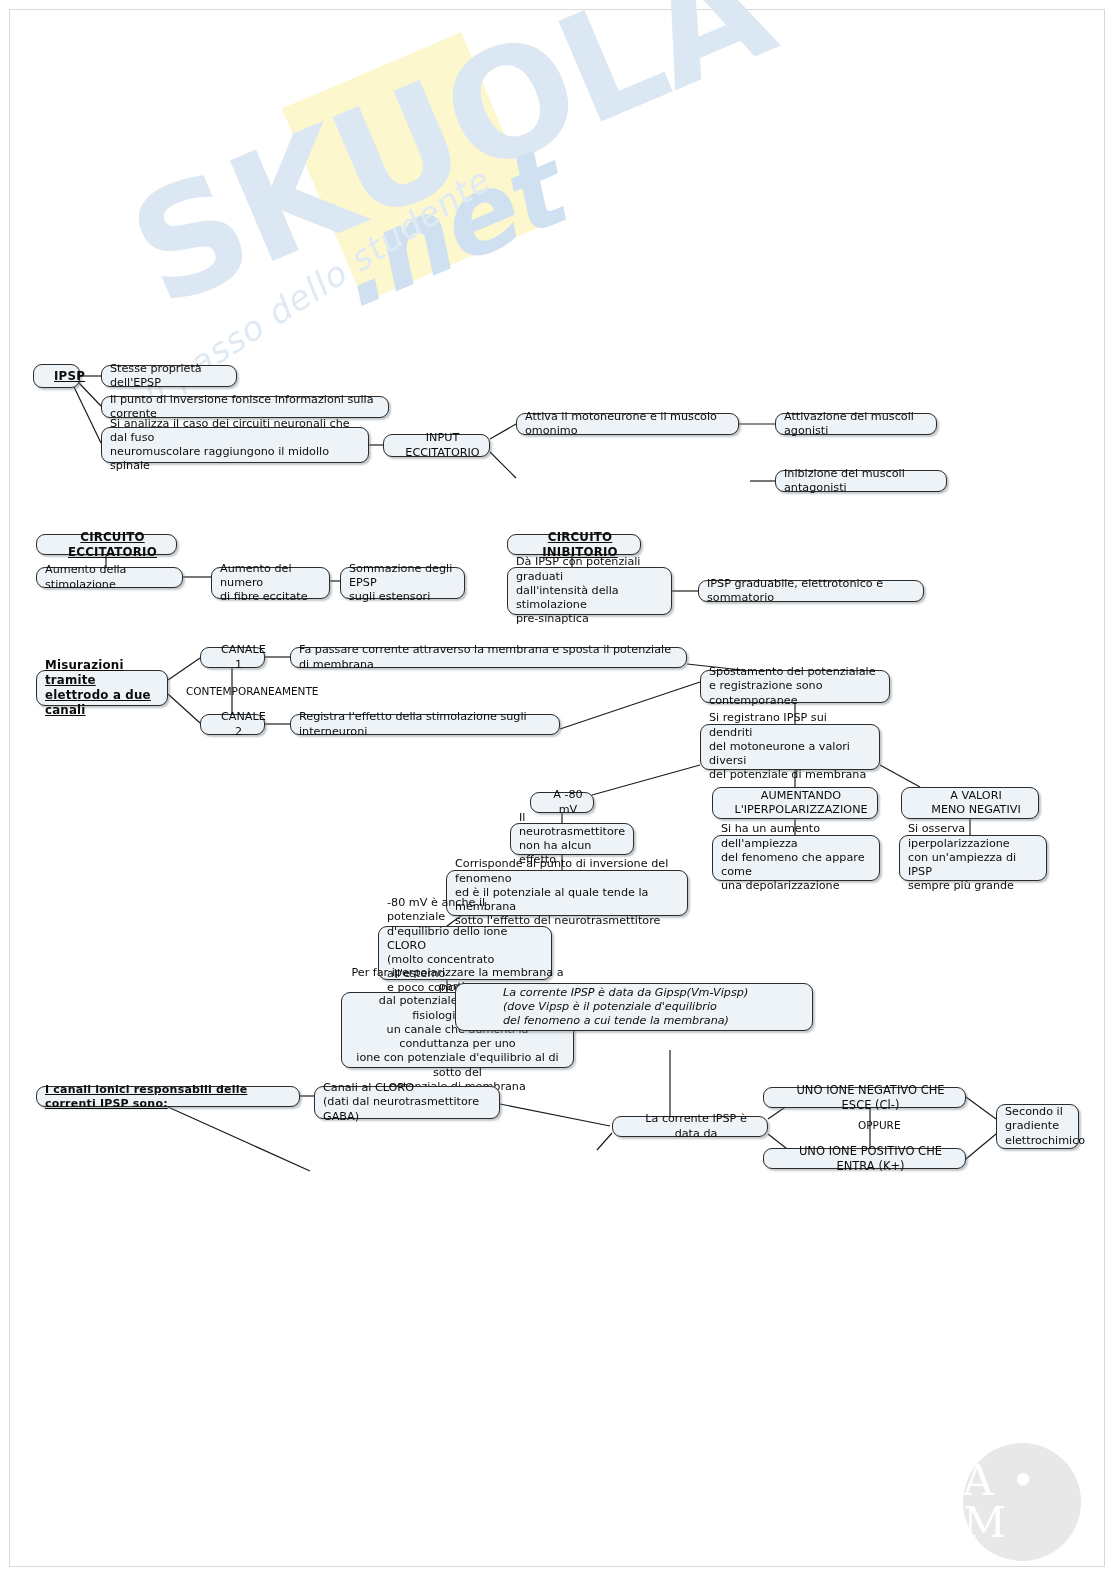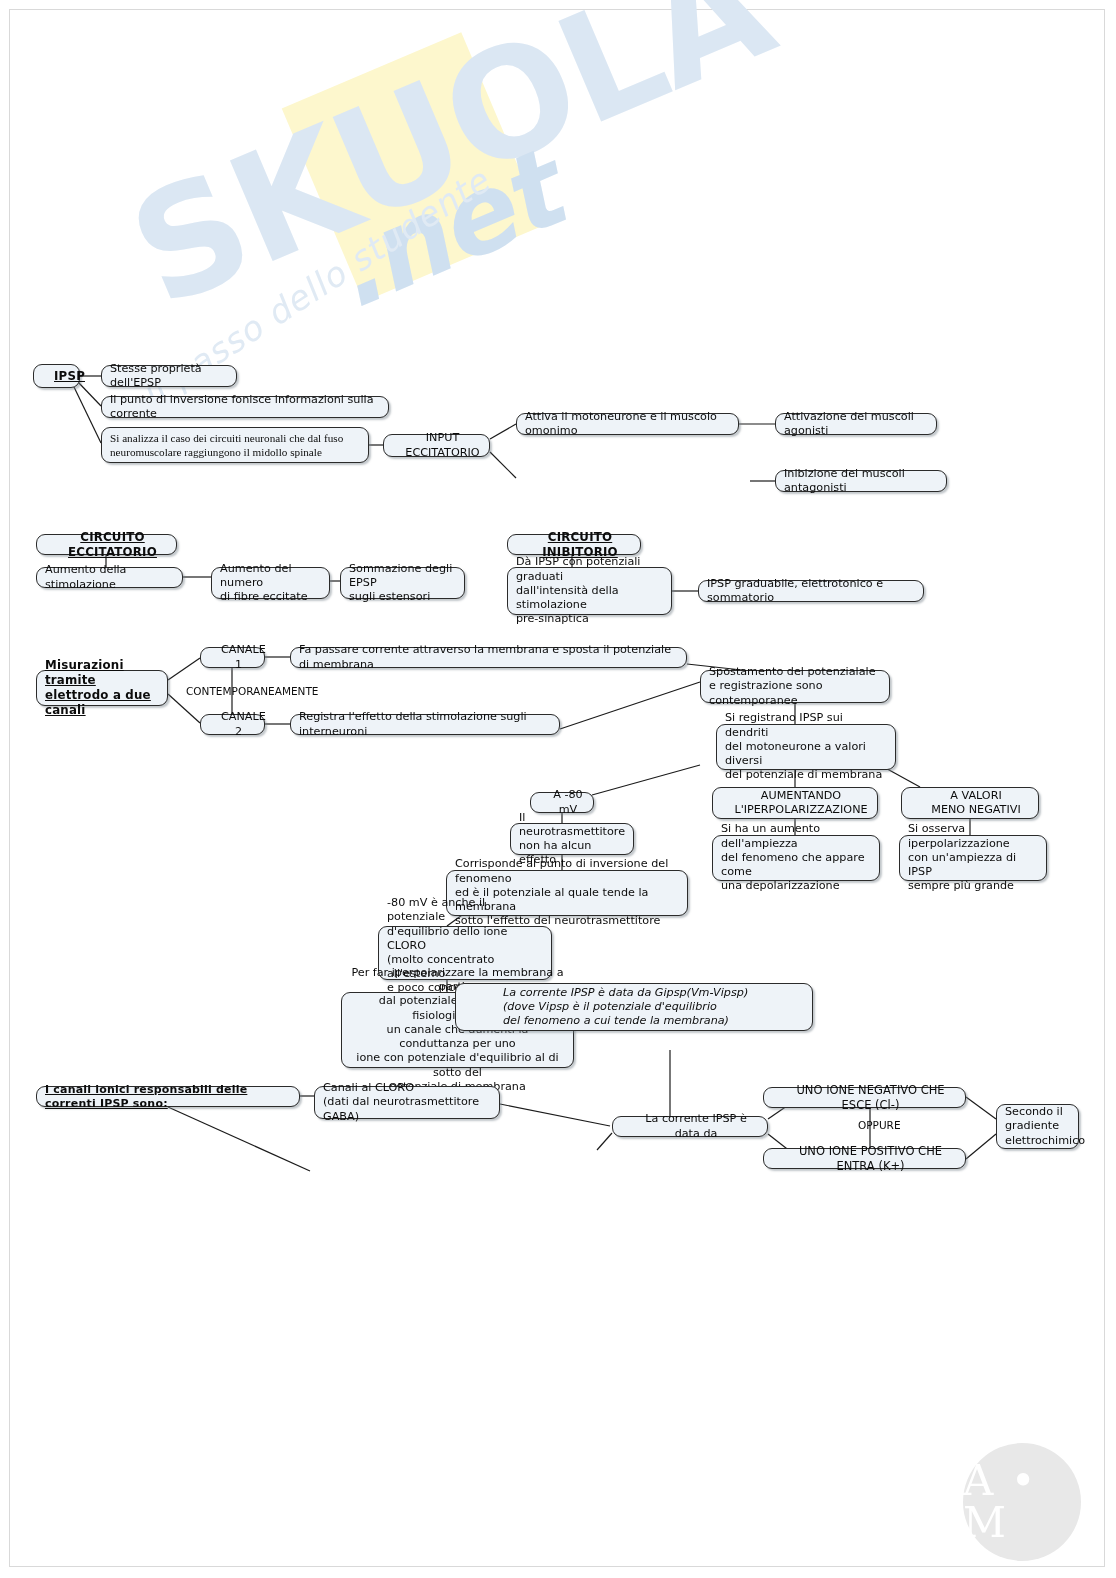--- a/index.html
+++ b/index.html
@@ -250,21 +250,21 @@
   </div>
 
   <div class="node" style="left:101px; top:365px; width:136px; height:22px;justify-content:flex-end;">
     <span class="txt">Stesse proprietà dell'EPSP</span>
   </div>
 
   <div class="node" style="left:101px; top:396px; width:288px; height:22px;">
     <span class="txt">Il punto di inversione fonisce informazioni sulla corrente</span>
   </div>
 
-  <div class="node" style="left:101px; top:427px; width:268px; height:36px;font-family:Liberation Serif, serif;">
+  <div class="node" style="left:101px; top:427px; width:268px; height:36px;">
     <span class="txt">Si analizza il caso dei circuiti neuronali che dal fuso
 neuromuscolare raggiungono il midollo spinale</span>
   </div>
 
   <div class="node center" style="left:383px; top:434px; width:107px; height:23px;">
     <span class="txt">INPUT ECCITATORIO</span>
   </div>
 
   <div class="node" style="left:516px; top:413px; width:223px; height:22px;">
     <span class="txt">Attiva il motoneurone e il muscolo omonimo</span>
@@ -334,21 +334,21 @@
 
   <div class="node" style="left:290px; top:714px; width:270px; height:21px;">
     <span class="txt">Registra l'effetto della stimolazione sugli interneuroni</span>
   </div>
 
   <div class="node" style="left:700px; top:670px; width:190px; height:33px;">
     <span class="txt">Spostamento del potenzialale
 e registrazione sono contemporanee</span>
   </div>
 
-  <div class="node" style="left:700px; top:724px; width:180px; height:46px;margin-left:16px;">
+  <div class="node" style="left:700px; top:724px; width:180px; height:46px;">
     <span class="txt">Si registrano IPSP sui dendriti
 del motoneurone a valori diversi
 del potenziale di membrana</span>
   </div>
 
   <div class="node center bold" style="left:530px; top:792px; width:64px; height:21px;">
     <span class="txt">A -80 mV</span>
   </div>
 
   <div class="node center bold" style="left:712px; top:787px; width:166px; height:32px;">

